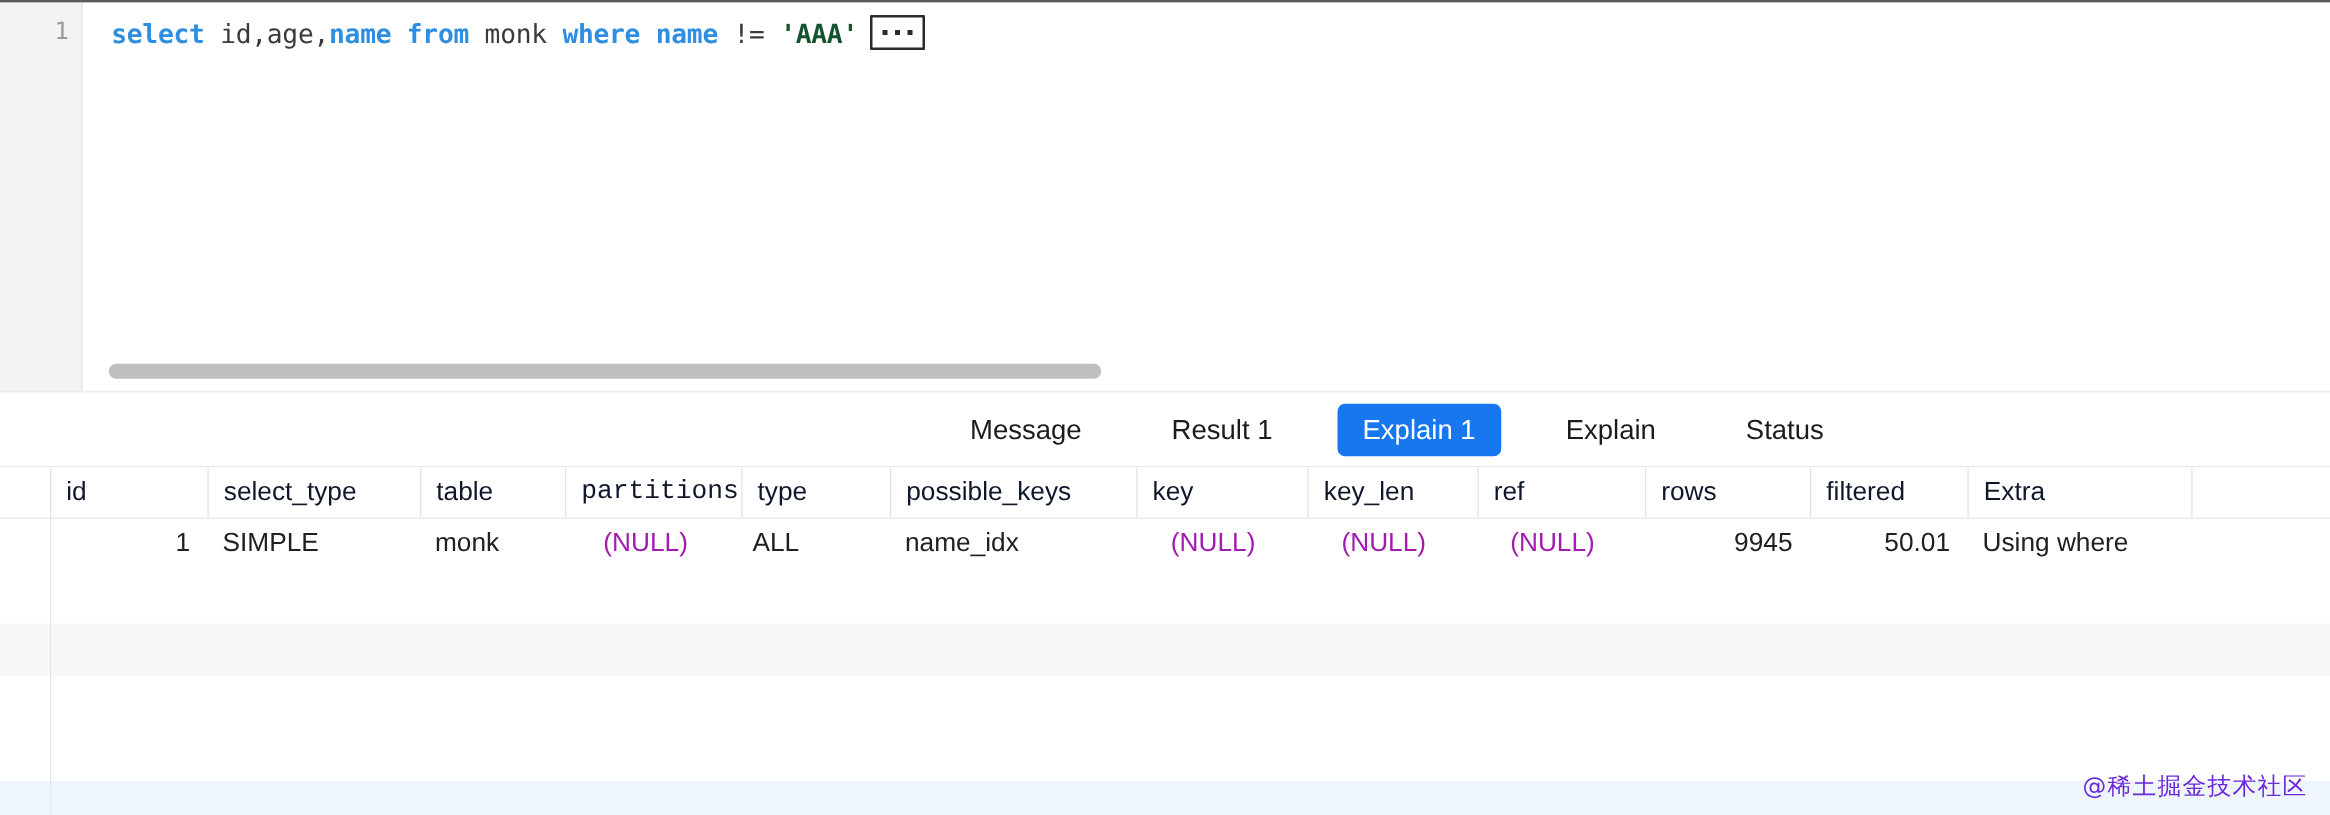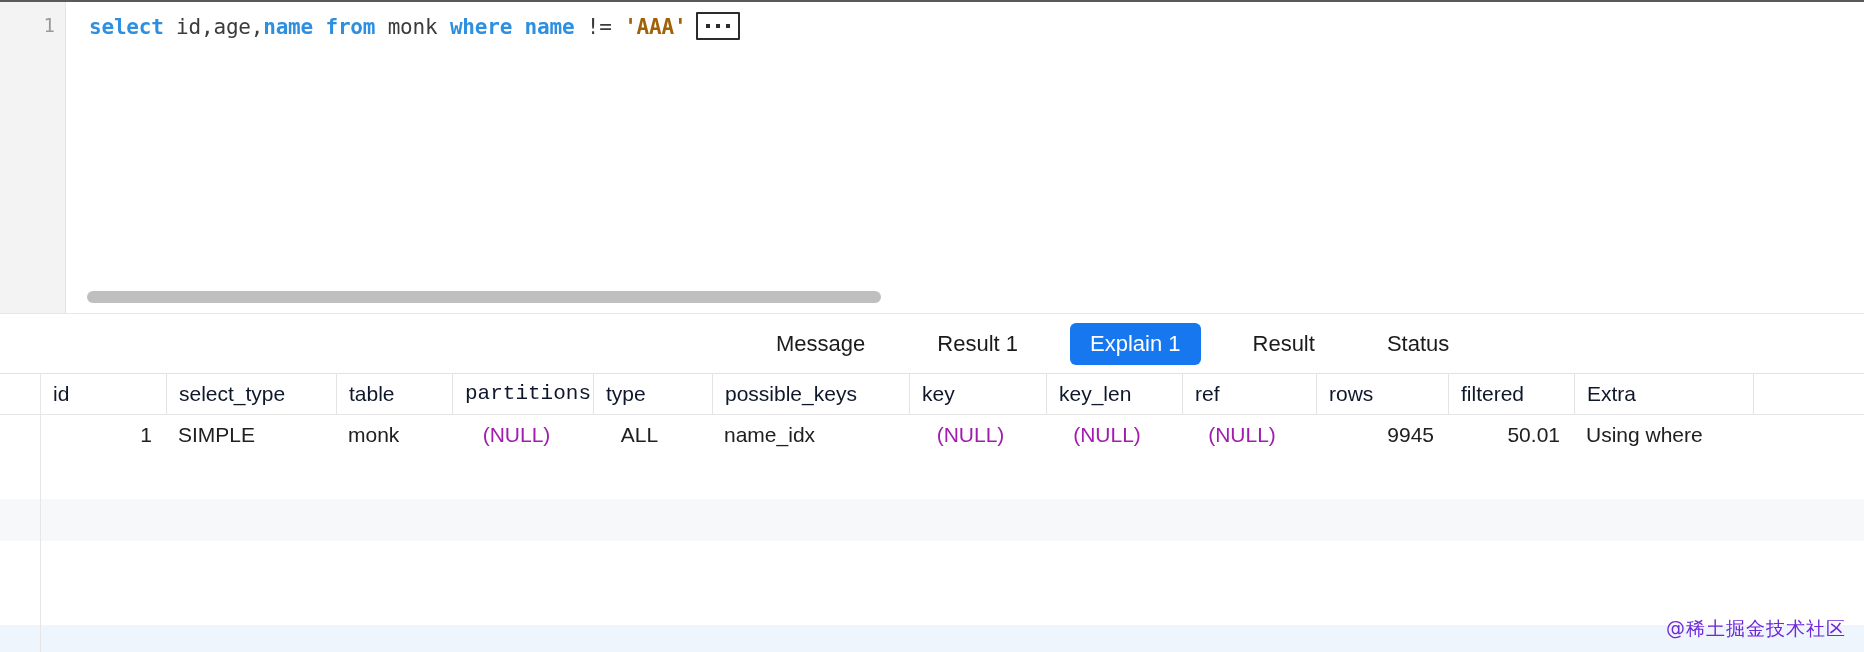--- a/index.html
+++ b/index.html
@@ -57,21 +57,21 @@
     left: 22px;
     top: 12px;
     white-space: nowrap;
     font-family: "DejaVu Sans Mono", monospace;
     font-size: 21px;
     line-height: 26px;
     letter-spacing: -0.2px;
   }
   .tok-kw   { color: #2e8fe0; font-weight: bold; }
   .tok-id   { color: #3b3b3b; }
-  .tok-str  { color: #a16207; font-weight: bold; }
+  .tok-str  { color: #14532d; font-weight: bold; }
   .tok-op   { color: #3b3b3b; }
   .fold-box {
     display: inline-block;
     border: 2px solid #2b2b2b;
     border-radius: 1px;
     padding: 0 5px 0 5px;
     margin-left: 10px;
     height: 24px;
     line-height: 20px;
     vertical-align: middle;
@@ -239,21 +239,21 @@
   <div id="editor-hscroll-track">
     <div id="editor-hscroll-thumb"></div>
   </div>
 </div>
 
 <div id="tabbar">
   <div id="tabs">
       <div class="tab">Message</div>
       <div class="tab">Result 1</div>
       <div class="tab active">Explain 1</div>
-      <div class="tab">Result</div>
+      <div class="tab">Explain</div>
       <div class="tab">Status</div>
     </div>
 </div>
 
 <div id="grid">
   <div id="grid-headrow">
     <div id="headrow-left-edge"></div>
   <div class="cell hcell" style="left: 40px; width: 126px;">id</div>
       <div class="cell hcell" style="left: 166px; width: 170px;">select_type</div>
       <div class="cell hcell" style="left: 336px; width: 118px;">table</div>
@@ -269,21 +269,21 @@
       <div class="cell hcell" style="left: 1753px; width: 111px;"></div>
     </div>
   <div id="grid-body">
       <div class="stripe gray" style="top: 84px;"></div>
       <div class="stripe blue" style="top: 210px;"></div>
       <div style="position: absolute; left: 0px; top: 0px; width: 1864px; height: 40px;">
         <div class="cell dcell num" style="left: 40px; width: 126px;">1</div>
         <div class="cell dcell" style="left: 166px; width: 170px;">SIMPLE</div>
         <div class="cell dcell" style="left: 336px; width: 118px;">monk</div>
         <div class="cell dcell null" style="left: 454px; width: 139px;">(NULL)</div>
-        <div class="cell dcell" style="left: 574px; width: 119px; text-align: center;">ALL</div>
+        <div class="cell dcell" style="left: 590px; width: 119px;">ALL</div>
         <div class="cell dcell" style="left: 712px; width: 197px;">name_idx</div>
         <div class="cell dcell null" style="left: 909px; width: 137px;">(NULL)</div>
         <div class="cell dcell null" style="left: 1046px; width: 136px;">(NULL)</div>
         <div class="cell dcell null" style="left: 1182px; width: 134px;">(NULL)</div>
         <div class="cell dcell num" style="left: 1316px; width: 132px;">9945</div>
         <div class="cell dcell num" style="left: 1448px; width: 126px;">50.01</div>
         <div class="cell dcell" style="left: 1574px; width: 179px;">Using where</div>
       </div>
     </div>
   <div id="rowsel-divider"></div>

